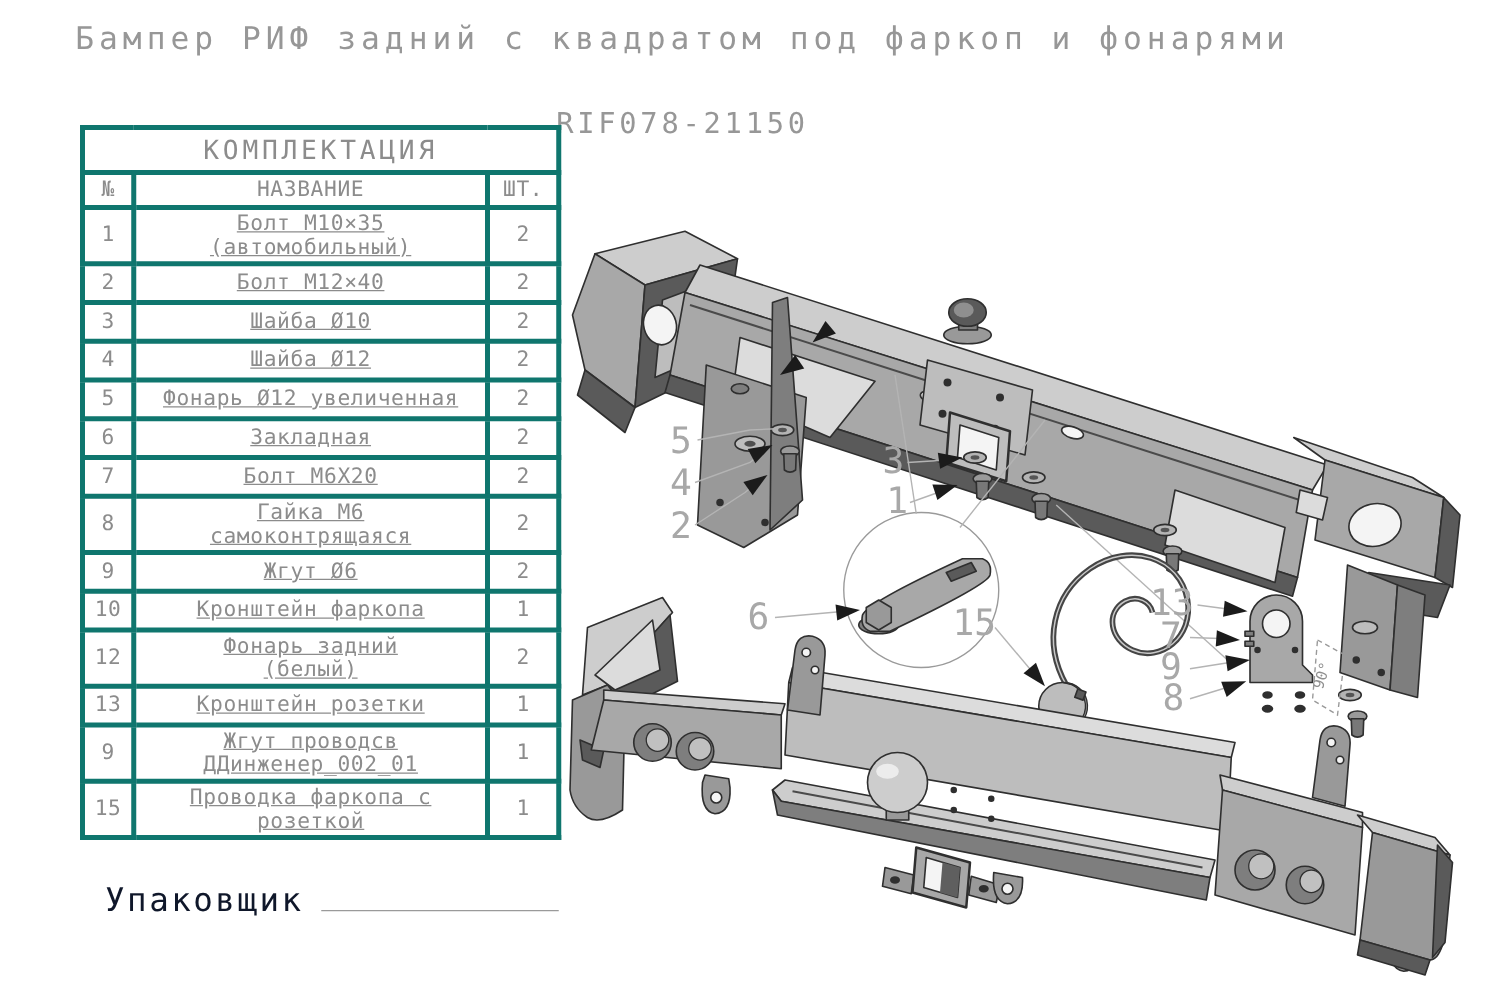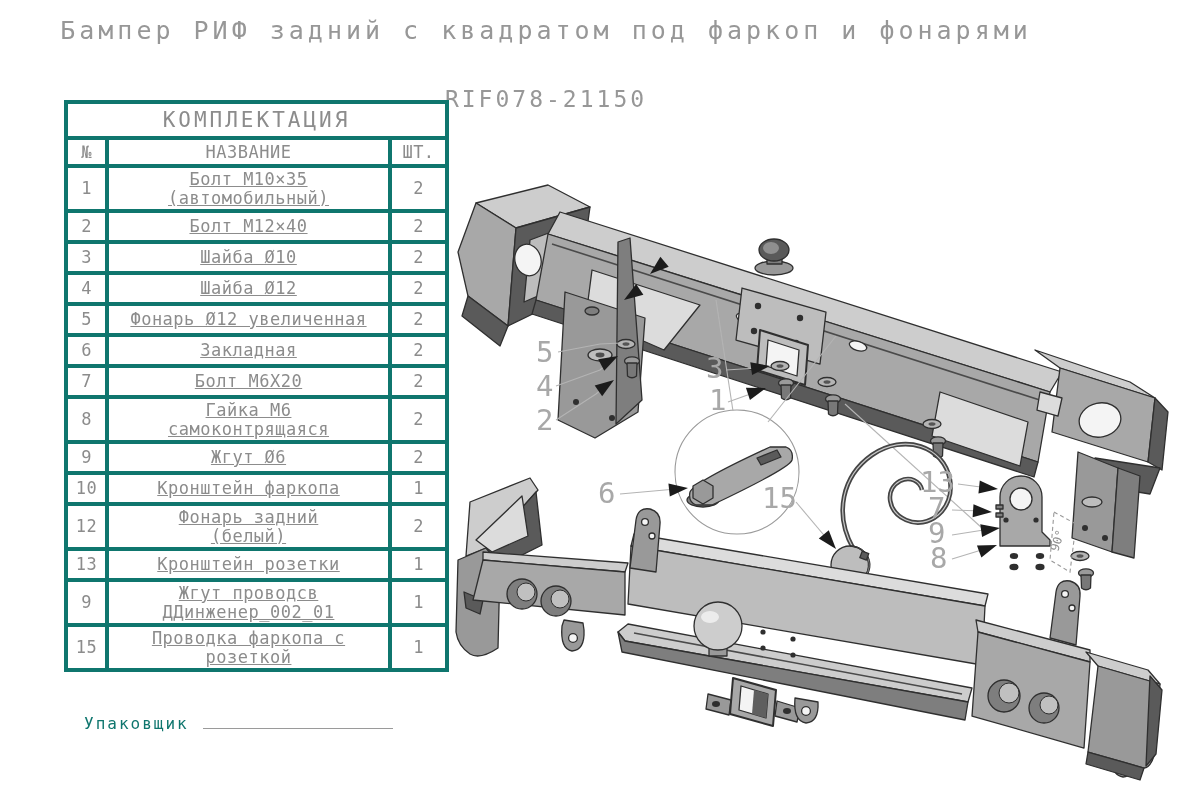--- a/index.html
+++ b/index.html
@@ -19,21 +19,21 @@
   .parts td{border:4px solid #0f766e;text-align:center;vertical-align:middle;
             padding:0 2px;font-size:17px;letter-spacing:.5px;line-height:19px;}
   .parts .ttl{height:32px;font-size:21px;letter-spacing:3px;}
   .parts .hed td{height:24px;}
   .parts tr.r1 td{height:27px;}
   .parts tr.r2 td{height:41px;}
   .parts td.nm{white-space:pre-line;text-decoration:underline;}
   .cw-num{width:41px;}.cw-name{width:283px;}.cw-qty{width:57px;}
 
   
-  .packer{position:absolute;left:84px;top:704px;color:#0f766e;font-size:16px;letter-spacing:2px;}
+  .packer{position:absolute;left:84px;top:704px;color:#0f172a;font-size:26px;letter-spacing:2px;}
   .sig{display:inline-block;width:190px;border-bottom:1.6px solid #9a9a9a;height:24px;margin-left:14px;}
 
   
   .ol{stroke:#2f2f2f;stroke-width:1.3;stroke-linejoin:round;}
   .ol2{stroke:#2f2f2f;stroke-width:2;stroke-linejoin:round;}
   .lt{fill:#cdcdcd;} .lt2{fill:#dcdcdc;} .md{fill:#a8a8a8;} .md2{fill:#999999;}
   .dk{fill:#7e7e7e;} .sh{fill:#5a5a5a;} .wh{fill:#f4f4f4;} .gr{fill:#bdbdbd;}
   .leader{stroke:#b4b4b4;stroke-width:1.1;fill:none;}
   .thin{stroke:#9a9a9a;stroke-width:1.1;fill:none;}
   .seam{stroke:#4a4a4a;stroke-width:1.6;fill:none;}

